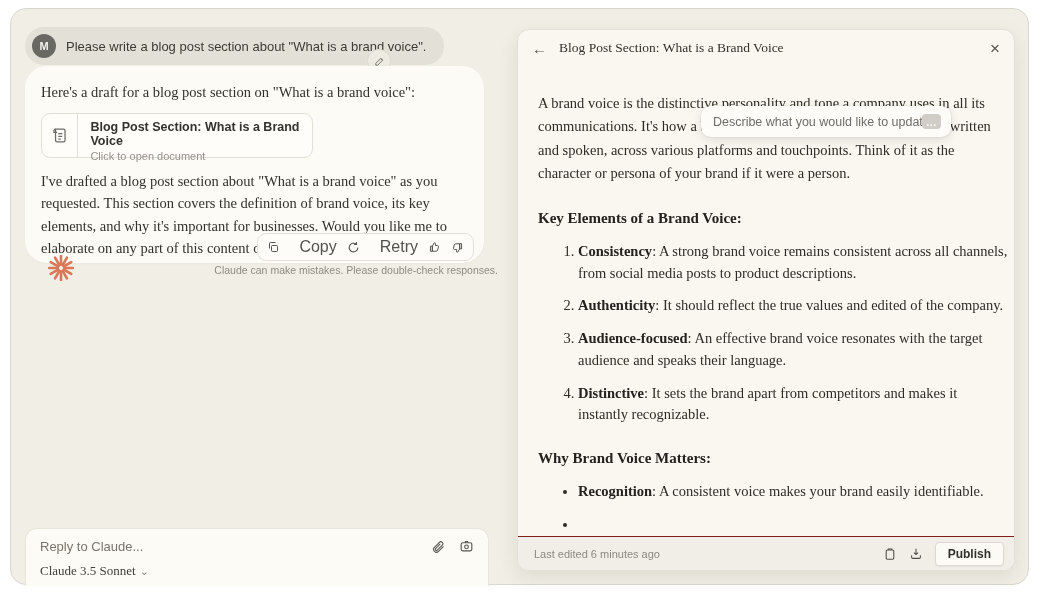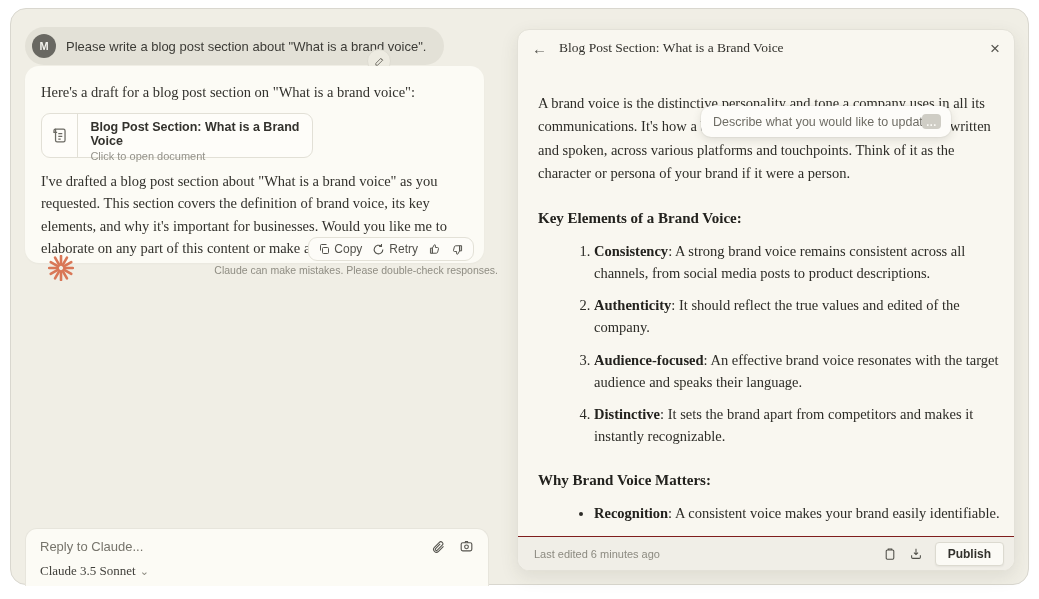--- a/index.html
+++ b/index.html
@@ -12,37 +12,37 @@
   .user-row { position:absolute; left:14px; top:18px; }
   .user-bubble { display:inline-flex; align-items:center; gap:10px;
     background:#e3e1d7; border-radius:19px; padding:7px 18px 7px 7px; }
   .avatar { width:24px; height:24px; border-radius:50%; background:#696862; color:#f4f3ee;
     font-size:11px; font-weight:700; display:flex; align-items:center; justify-content:center; }
   .user-text { font-size:13px; color:#3c3b36; }
   .edit-btn { position:absolute; left:356px; top:40px; width:24px; height:24px; border-radius:50%;
     background:#edebe1; border:1px solid #dedcd2; display:flex; align-items:center; justify-content:center; }
 
   .assistant-card { position:absolute; left:14px; top:57px; width:459px; height:197px;
-    background:#fcfbf5; border-radius:14px; padding:18px 16px 14px 16px;
+    background:#fcfbf5; border-radius:22px; padding:18px 16px 14px 16px;
     box-shadow:0 1px 2px rgba(0,0,0,0.03); }
   .assistant-intro { font-family:"Liberation Serif","DejaVu Serif",serif;
     font-size:14.5px; color:#32312c; }
   .doc-card { margin-top:12px; width:272px; height:45px; background:#fefdf9;
     border:1px solid #e2e0d6; border-radius:9px; display:flex; align-items:stretch; cursor:pointer; }
   .doc-card-icon { width:42px; border-right:1px solid #e2e0d6; display:flex;
     align-items:center; justify-content:center; color:#6b6a63; }
   .doc-card-meta { padding:6px 10px 0 12px; }
   .doc-card-title { font-size:12.5px; font-weight:700; color:#33322d; }
   .doc-card-sub { font-size:11px; color:#94928a; margin-top:2px; }
   .assistant-body { margin-top:12px; font-family:"Liberation Serif","DejaVu Serif",serif;
     font-size:14.5px; line-height:1.55; color:#32312c; width:432px; }
   .actions-pill { position:absolute; right:10px; bottom:2px; background:#fdfcf8;
     border:1px solid #e3e1d7; border-radius:9px; padding:4px 9px; display:flex;
     align-items:center; gap:10px; color:#53524c; }
-  .action-item { display:flex; align-items:center; gap:4px; font-size:12px; cursor:pointer; }
+  .action-item { display:flex; align-items:center; gap:20px; font-size:16px; cursor:pointer; }
   .icon-btn { display:flex; align-items:center; cursor:pointer; color:#53524c; }
 
   .claude-logo { position:absolute; left:37px; top:246px; }
   .disclaimer { position:absolute; left:14px; top:255px; width:473px; text-align:right;
     font-size:10.5px; color:#8f8d83; }
 
   .composer { position:absolute; left:14px; top:519px; width:464px; height:58px;
     background:#fcfbf5; border:1px solid #e7e5dc; border-radius:12px 12px 0 0; border-bottom:none;
     padding:10px 14px 0 14px; }
   .composer-row { display:flex; align-items:flex-start; }
@@ -71,21 +71,21 @@
   .tooltip-text { font-size:12.5px; color:#6f6d65; }
   .ellipsis-badge { margin-left:-8px; width:19px; height:15px; background:#cfcdc5; border-radius:4px;
     color:#fbfaf6; font-size:11px; font-weight:700; display:flex; align-items:center;
     justify-content:center; line-height:0; cursor:pointer; }
   .doc-intro { margin-top:18px; font-family:"Liberation Serif","DejaVu Serif",serif;
     font-size:14.5px; line-height:1.62; color:#2d2c27; width:456px; }
   .doc-h3 { margin-top:24px; font-family:Liberation Serif, serif;
     font-weight:700; font-size:15px; color:#23221e; }
   .doc-list { margin:14px 0 0 0; padding-left:40px; font-family:"Liberation Serif","DejaVu Serif",serif;
     font-size:14.5px; line-height:1.5; color:#2d2c27; width:470px; }
-  .doc-list li { margin-bottom:11px;margin-left:16px; }
+  .doc-list li { margin-bottom:11px; }
   .doc-list b { font-weight:700; color:#23221e; }
   .panel-footer { position:absolute; left:0; right:0; bottom:0; height:34px; background:#f0eee7;
     border-top:1px solid #7f1d1d; border-radius:0 0 11px 11px; display:flex; align-items:center;
     padding:0 10px 0 16px; }
   .last-edited { font-size:11px; color:#8c8a80; }
   .footer-actions { margin-left:auto; display:flex; align-items:center; gap:12px; color:#4e4d47; }
   .publish-btn { background:#fbfaf5; border:1px solid #dcdad0; border-radius:4px; padding:4px 12px;
     font-size:12px; font-weight:700; color:#32312c; cursor:pointer;
     box-shadow:0 1px 2px rgba(0,0,0,0.05); font-family:"Liberation Sans","DejaVu Sans",sans-serif; }
   svg { display:block; }

